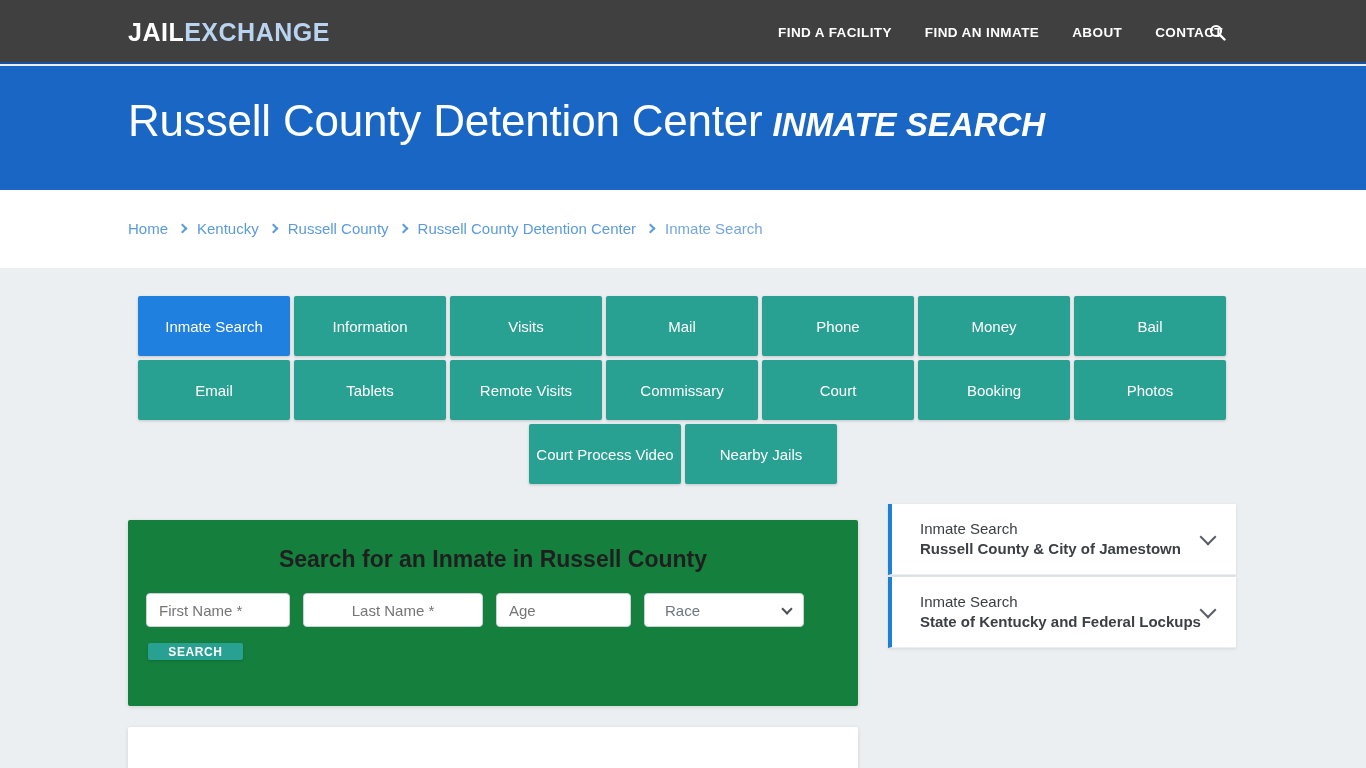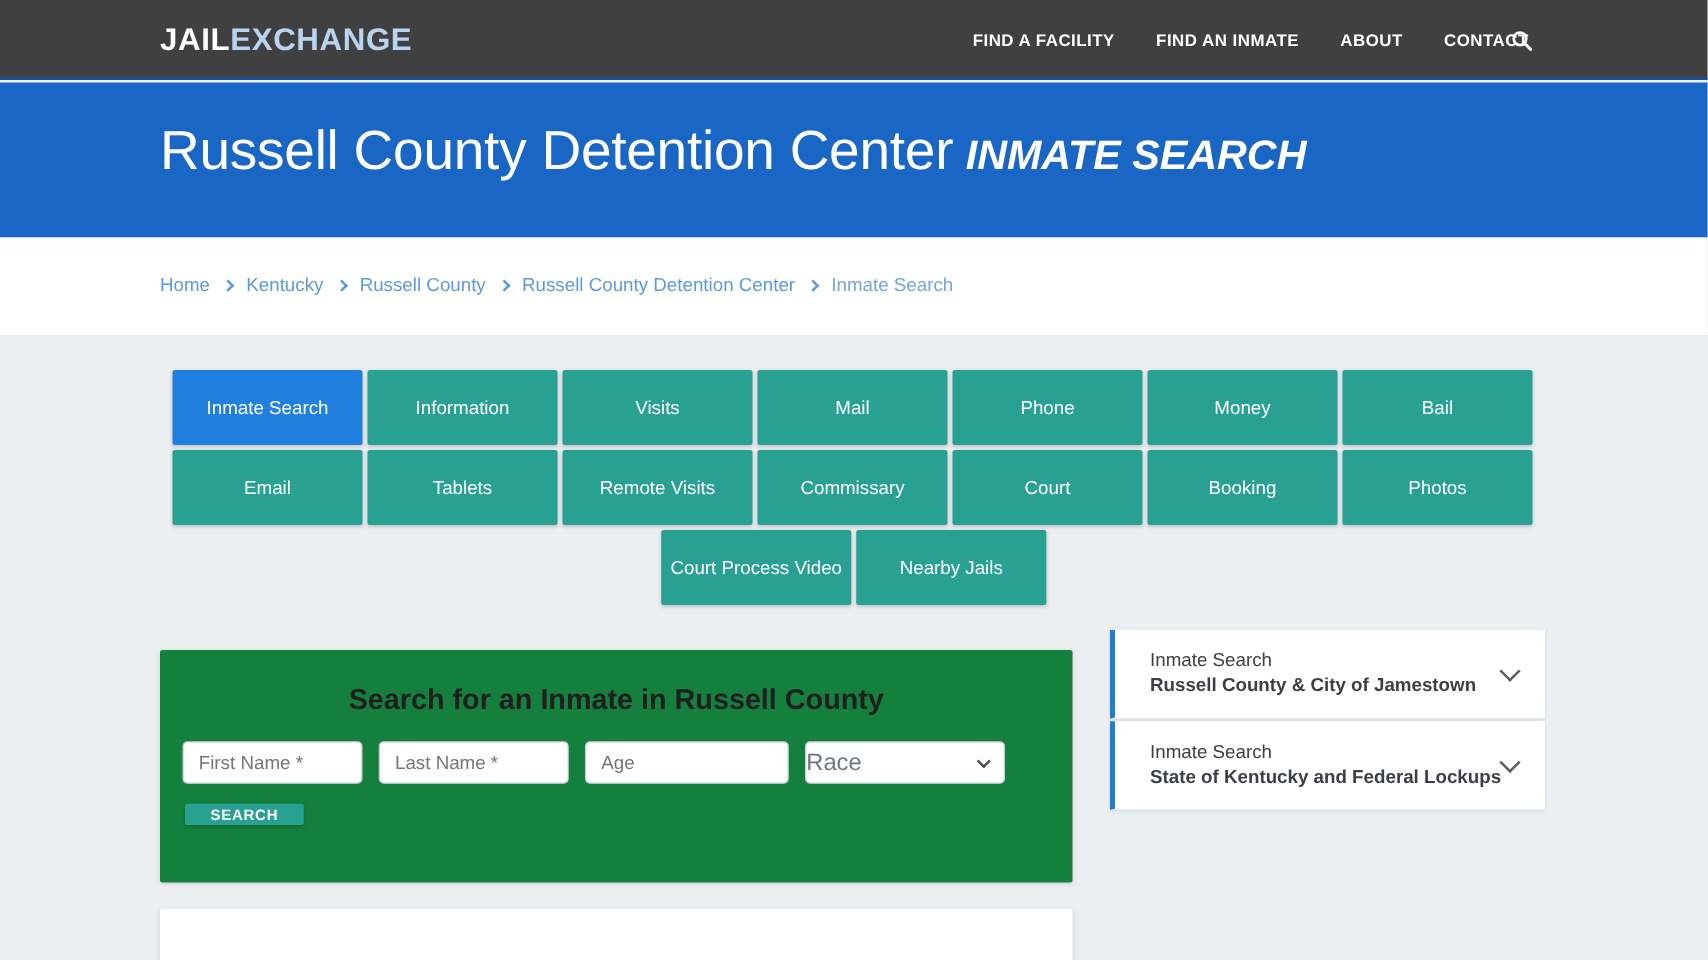--- a/index.html
+++ b/index.html
@@ -116,28 +116,28 @@
     display: flex; gap: 13px;
     margin: 20px 0 0 18px;
   }
   .fld {
     height: 34px; border: 1px solid #ccd1d6; border-radius: 4px;
     background: #ffffff; color: #8a9199; font-size: 15px;
     padding: 0 12px; outline: none;
     font-family: "Liberation Sans", sans-serif;
   }
   .fld.first { width: 144px; }
-  .fld.last  { width: 152px; }
-  .fld.age   { width: 163px; }
+  .fld.last  { width: 180px; text-align: center; }
+  .fld.age   { width: 135px; }
   .sel-wrap { position: relative; width: 160px; }
   .sel {
     width: 160px; height: 34px;
     border: 1px solid #ccd1d6; border-radius: 4px;
-    background: #ffffff; color: #6f767d; font-size: 19px;
-    padding: 0 0; -webkit-appearance: none; appearance: none;
+    background: #ffffff; color: #6f767d; font-size: 15px;
+    padding: 0 20px; -webkit-appearance: none; appearance: none;
     outline: none; font-family: "Liberation Sans", sans-serif;
   }
   .sel-chev {
     position: absolute; right: 13px; top: 12px;
     width: 8px; height: 8px; pointer-events: none;
     border-right: 2px solid #4a5057; border-bottom: 2px solid #4a5057;
     transform: rotate(45deg);
   }
   .searchsubmit {
     margin: 16px 0 0 20px;

